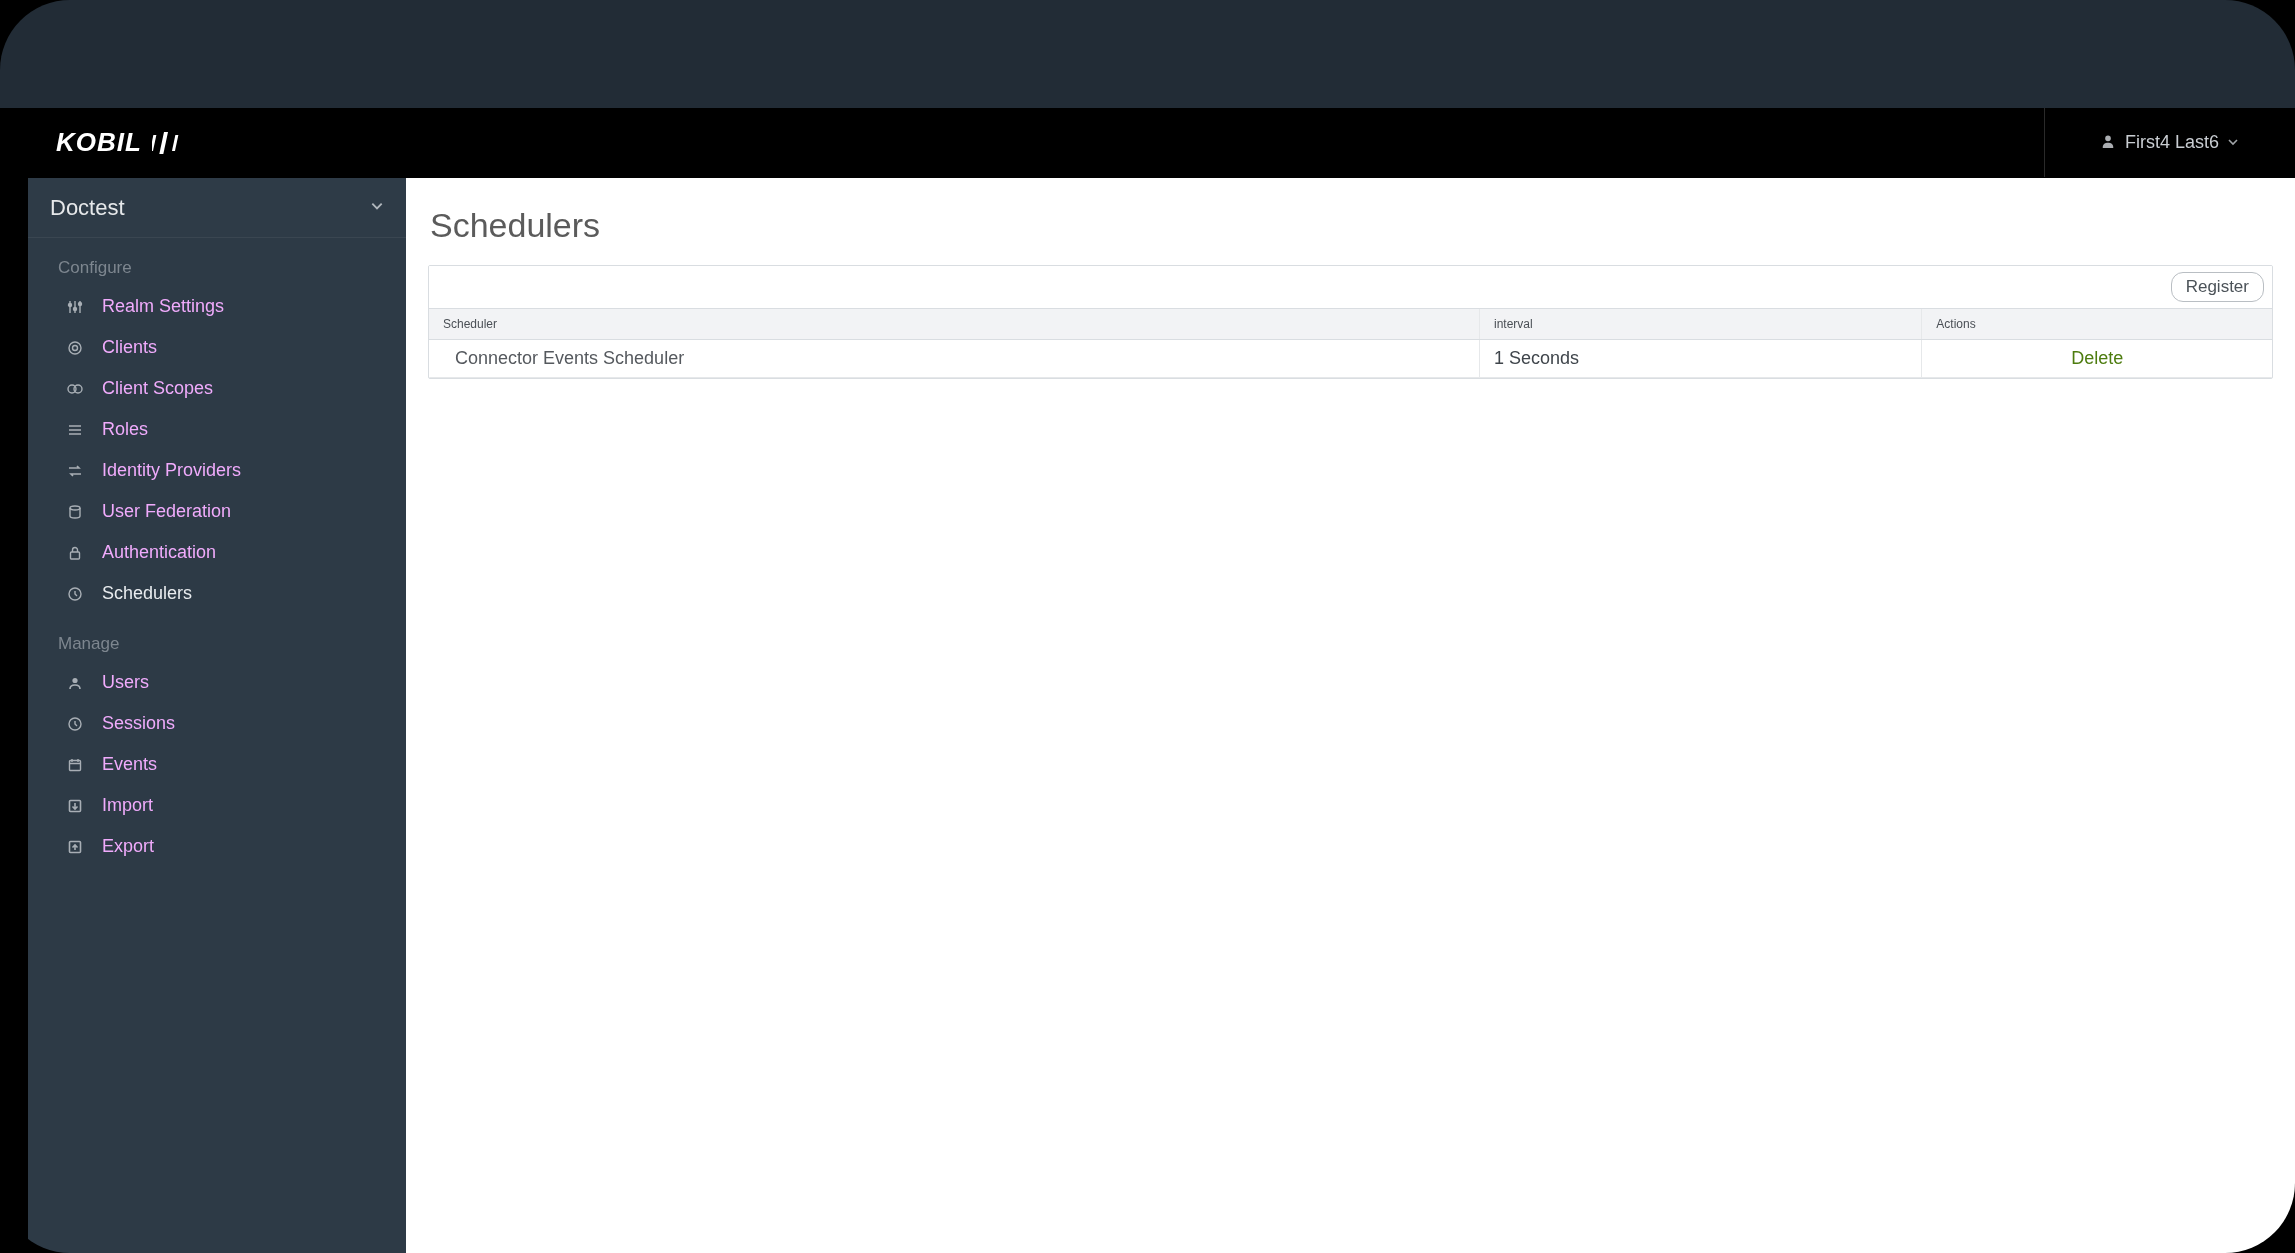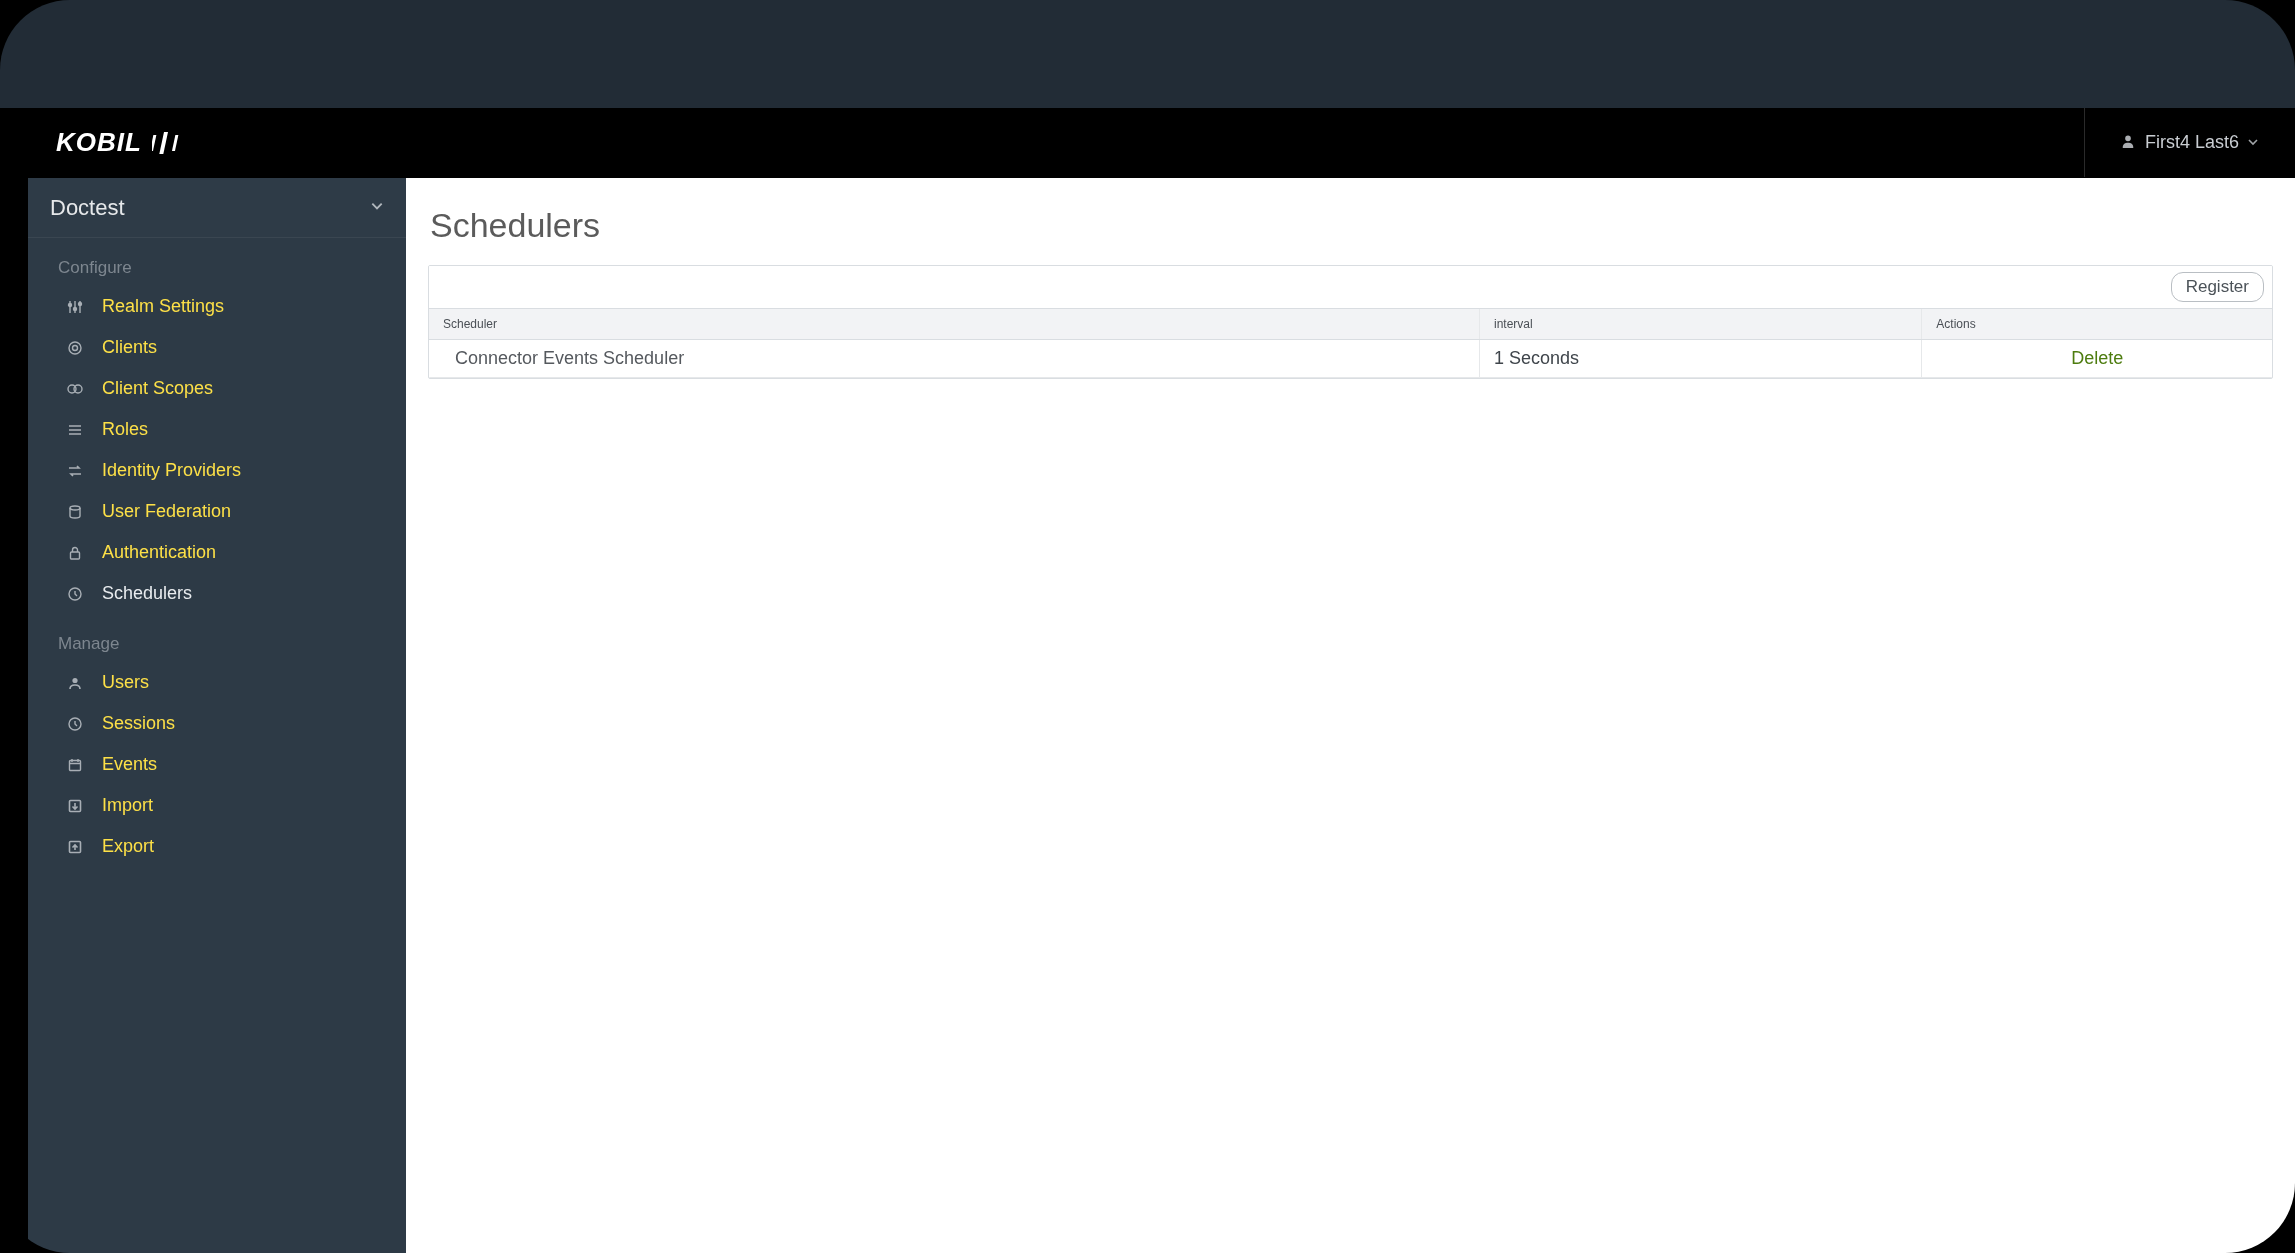--- a/index.html
+++ b/index.html
@@ -55,21 +55,21 @@
   .brand-mark {
     margin-left: 10px;
     display: inline-flex;
     align-items: center;
   }
   .user-area {
     display: flex;
     align-items: center;
     color: #c9cdd2;
     font-size: 18px;
-    padding: 0 36px;
+    padding: 0 56px;
     height: 100%;
     border-left: 1px solid #2a2a2a;
     cursor: pointer;
   }
   .user-area .uicon { margin-right: 10px; opacity: .85; }
   .user-area .caret { margin-left: 8px; opacity: .8; }
 
   
   .body {
     flex: 1;
@@ -105,21 +105,21 @@
   }
   .nav {
     list-style: none;
   }
   .nav li {
     display: flex;
     align-items: center;
     gap: 16px;
     padding: 10px 18px 10px 36px;
     font-size: 18px;
-    color: #fde047;
+    color: #f0abfc;
     cursor: pointer;
   }
   .nav li.active { color: #e9ecef; }
   .nav .nicon {
     width: 22px;
     display: inline-flex;
     align-items: center;
     justify-content: center;
     opacity: .8;
     font-size: 16px;

